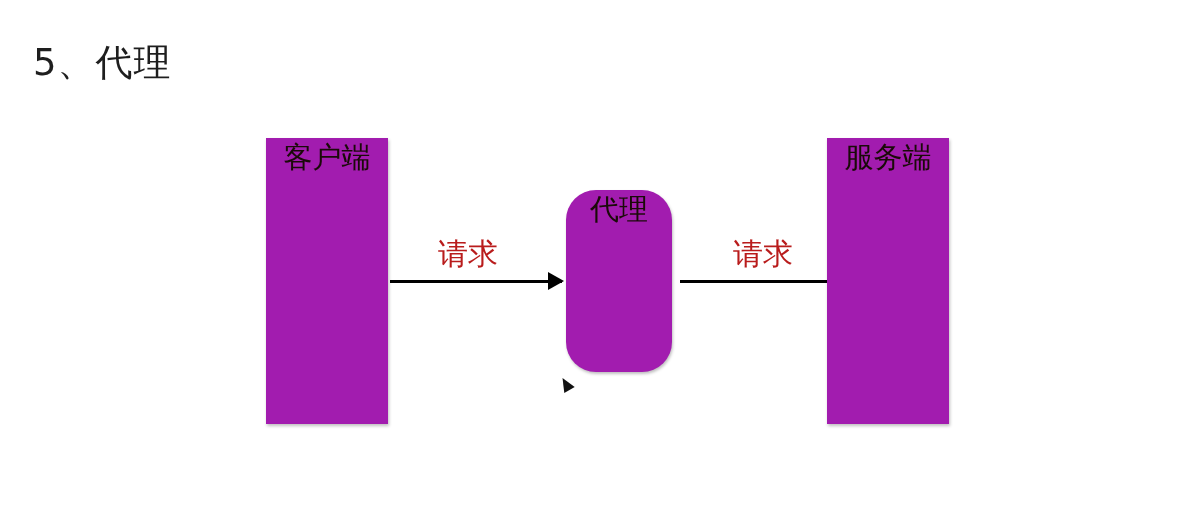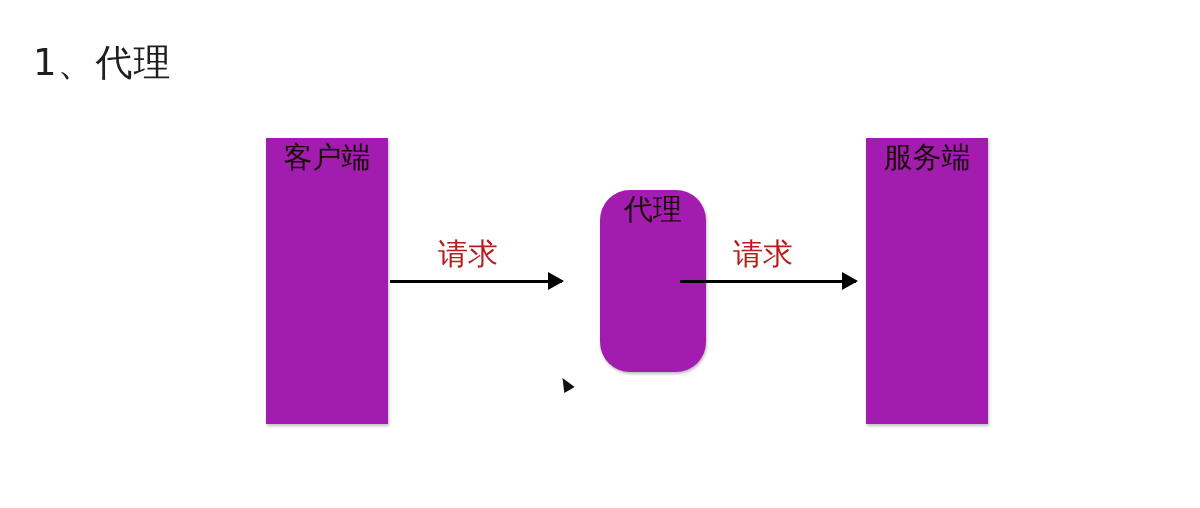--- a/index.html
+++ b/index.html
@@ -3,34 +3,34 @@
 <meta charset="utf-8">
 <style>
   html, body { margin:0; padding:0; }
   body { width:1200px; height:508px; background:#ffffff; position:relative; overflow:hidden;
          font-family:"DejaVu Sans", sans-serif; }
   .title { position:absolute; left:33px; top:38px; font-size:37px; color:#1e1e1e; letter-spacing:1px; }
   .box { position:absolute; background:#a21caf; box-shadow:1px 2px 3px rgba(0,0,0,0.25);
          display:flex; align-items:flex-start; justify-content:center; }
   .box span { font-family:"DejaVu Serif", serif; font-size:29px; color:#1a0a08; }
   .client { left:266px; top:138px; width:122px; height:286px; }
-  .proxy  { left:600px; top:190px; width:106px; height:182px; border-radius:30px; }
-  .server { left:866px; top:138px; width:122px; height:286px; }
+  .proxy  { left:566px; top:190px; width:106px; height:182px; border-radius:30px; }
+  .server { left:827px; top:138px; width:122px; height:286px; }
   .label { position:absolute; font-size:30px; color:#b91c1c; }
   .arrow { position:absolute; height:3px; background:#000; }
   .arrow::after { content:""; position:absolute; right:-2px; top:-8px; border-left:16px solid #000;
                   border-top:9px solid transparent; border-bottom:9px solid transparent; }
   .cursor { position:absolute; left:560px; top:377px; width:0; height:0;
             border-left:6px solid transparent; border-right:6px solid transparent; border-bottom:14px solid #111;
             transform:rotate(-30deg); }
 </style>
 </head>
 <body>
 
-<div class="title">1、代理</div>
+<div class="title">5、代理</div>
 
 <div class="box client">
   <span>客户端</span>
 </div>
 
 <div class="label" style="left:438px; top:234px;">请求</div>
 <div class="arrow" style="left:390px; top:280px; width:172px;"></div>
 
 <div class="box proxy">
   <span>代理</span>

